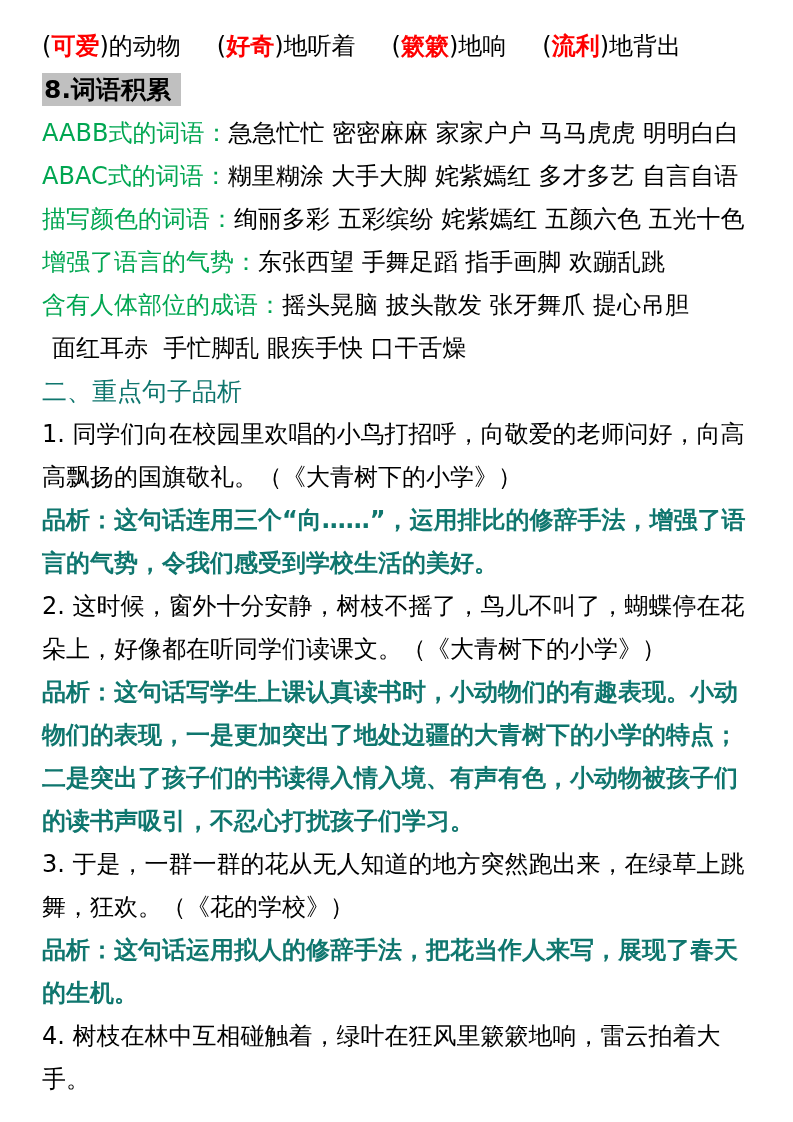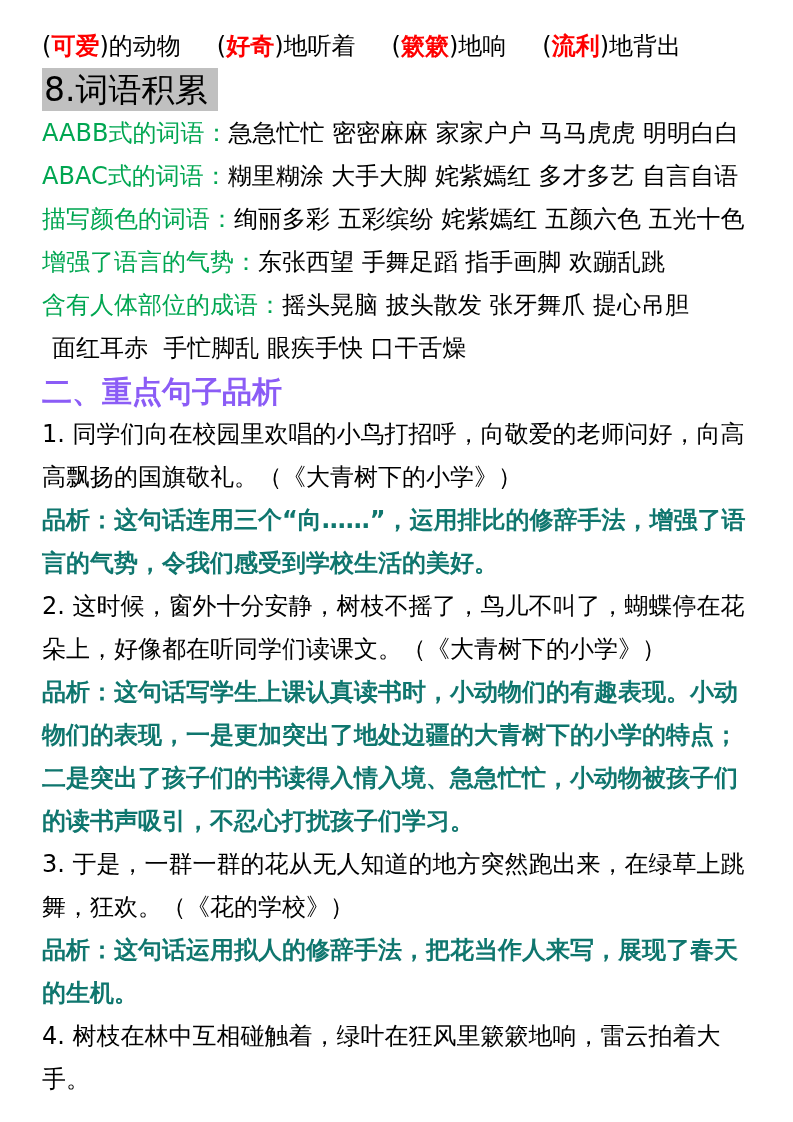--- a/index.html
+++ b/index.html
@@ -17,35 +17,35 @@
   }
   p{margin:0;padding:0;}
   .fillin-row{
     display:flex;
     gap:36px;
     white-space:nowrap;
   }
   .phrase{white-space:nowrap;}
   .answer{color:#fe0000;font-weight:bold;}
   .title8{
-    font-size:33px;
-    font-weight:normal;
+    font-size:25px;
+    font-weight:bold;
     line-height:44px;
   }
   .title8 .hl{
     background:#c0c0c0;
     padding:2px 10px 2px 2px;
   }
   .vocab{white-space:pre-wrap;}
   .vocab .label{color:#00a651;font-weight:normal;}
   .vocab-cont{padding-left:10px;white-space:pre-wrap;}
   .h2{
-    color:#8b5cf6;
-    font-weight:bold;
-    font-size:30px;
+    color:#0f766e;
+    font-weight:normal;
+    font-size:25px;
   }
   .sentence{color:#000000;}
   .analysis{color:#0f766e;font-weight:bold;}
 </style>
 </head>
 <body>
 
 <div class="page">
 
   <div class="fillin-row">
@@ -65,20 +65,20 @@
   <p class="vocab"><span class="label">增强了语言的气势：</span><span>东张西望 手舞足蹈 指手画脚 欢蹦乱跳</span></p>
   <p class="vocab"><span class="label">含有人体部位的成语：</span><span>摇头晃脑 披头散发 张牙舞爪 提心吊胆</span></p>
   <p class="vocab-cont">面红耳赤  手忙脚乱 眼疾手快 口干舌燥</p>
 
   <p class="h2">二、重点句子品析</p>
 
   <p class="sentence">1. 同学们向在校园里欢唱的小鸟打招呼，向敬爱的老师问好，向高高飘扬的国旗敬礼。（《大青树下的小学》）</p>
   <p class="analysis">品析：这句话连用三个“向……”，运用排比的修辞手法，增强了语言的气势，令我们感受到学校生活的美好。</p>
 
   <p class="sentence">2. 这时候，窗外十分安静，树枝不摇了，鸟儿不叫了，蝴蝶停在花朵上，好像都在听同学们读课文。（《大青树下的小学》）</p>
-  <p class="analysis">品析：这句话写学生上课认真读书时，小动物们的有趣表现。小动物们的表现，一是更加突出了地处边疆的大青树下的小学的特点；二是突出了孩子们的书读得入情入境、急急忙忙，小动物被孩子们的读书声吸引，不忍心打扰孩子们学习。</p>
+  <p class="analysis">品析：这句话写学生上课认真读书时，小动物们的有趣表现。小动物们的表现，一是更加突出了地处边疆的大青树下的小学的特点；二是突出了孩子们的书读得入情入境、有声有色，小动物被孩子们的读书声吸引，不忍心打扰孩子们学习。</p>
 
   <p class="sentence">3. 于是，一群一群的花从无人知道的地方突然跑出来，在绿草上跳舞，狂欢。（《花的学校》）</p>
   <p class="analysis">品析：这句话运用拟人的修辞手法，把花当作人来写，展现了春天的生机。</p>
 
   <p class="sentence">4. 树枝在林中互相碰触着，绿叶在狂风里簌簌地响，雷云拍着大手。</p>
 
 </div>
 
 </body></html>

